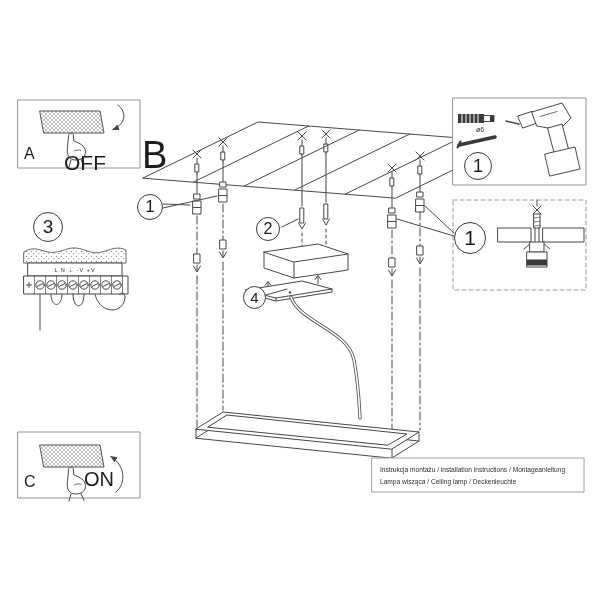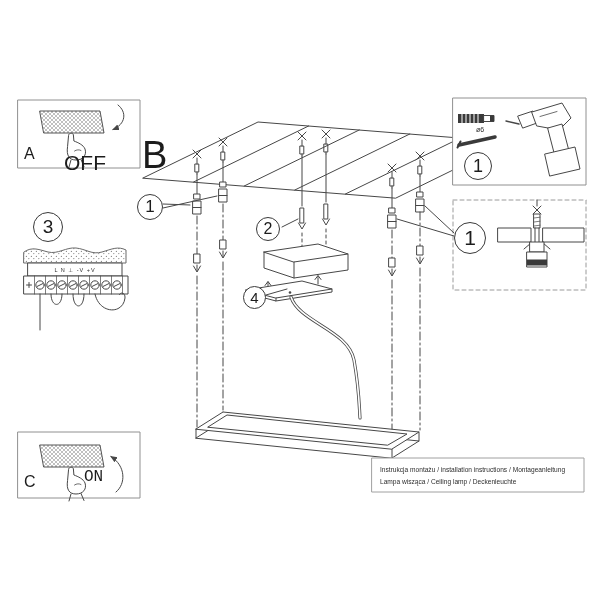--- a/index.html
+++ b/index.html
@@ -236,21 +236,21 @@
       </g>
     </g>
 
     <rect x="372" y="458" width="212" height="34" fill="#ffffff" stroke="#a0a0a0"></rect>
   </g>
 </svg>
 
 <div class="label" style="left:24px;top:146px;font-size:16px;">A</div>
 <div class="label" style="left:64px;top:140px;font-size:21px;margin-top:12px;">OFF</div>
 <div class="label" style="left:24px;top:474px;font-size:16px;">C</div>
-<div class="label" style="left:84px;top:469px;font-size:16px;font-family:Liberation Mono, monospace;">ON</div>
+<div class="label" style="left:84px;top:469px;font-size:20px;">ON</div>
 <div class="label" style="left:142px;top:136px;font-size:38px;">B</div>
 
 <div class="callout" style="left:137px;top:194px;width:26px;height:26px;font-size:17px;">1</div>
 <div class="callout" style="left:256px;top:217px;width:24px;height:24px;font-size:16px;">2</div>
 <div class="callout" style="left:243px;top:286px;width:23px;height:23px;font-size:15px;">4</div>
 <div class="callout" style="left:33px;top:212px;width:30px;height:30px;font-size:19px;">3</div>
 <div class="callout" style="left:464px;top:152px;width:28px;height:28px;font-size:18px;">1</div>
 <div class="callout" style="left:454px;top:222px;width:32px;height:32px;font-size:21px;">1</div>
 
 <div class="tinytext" style="left:470px;top:124px;width:20px;font-size:7px;text-align:center;">ø6</div>

